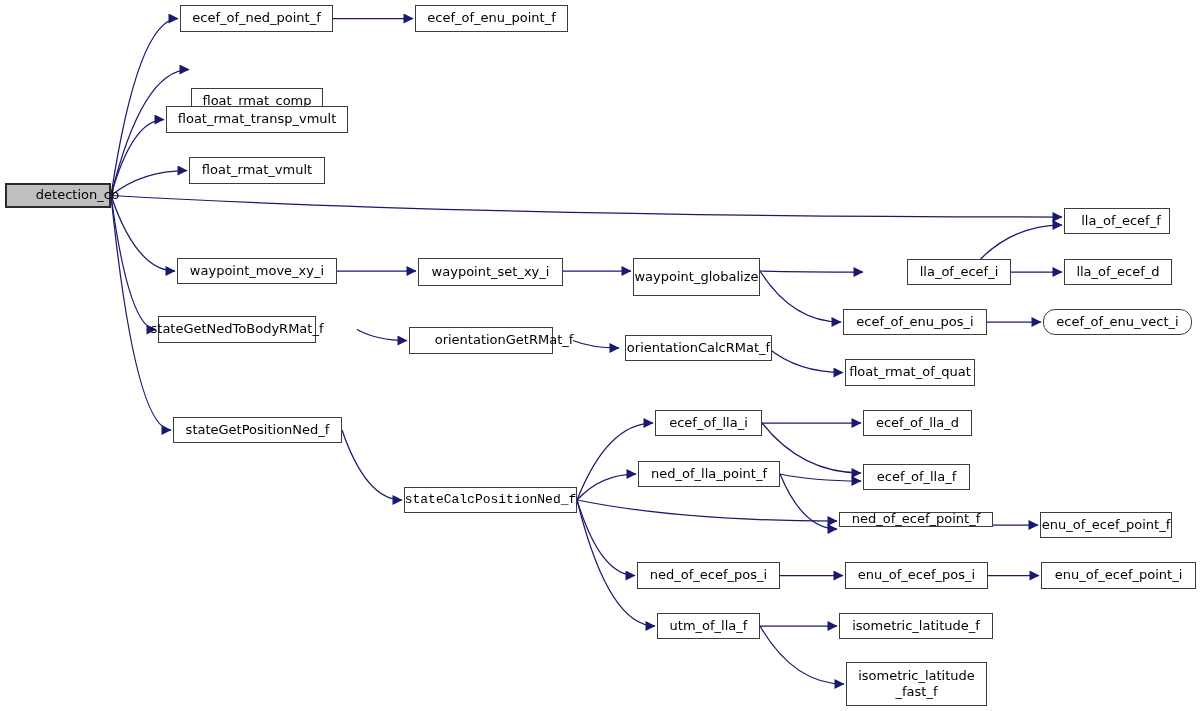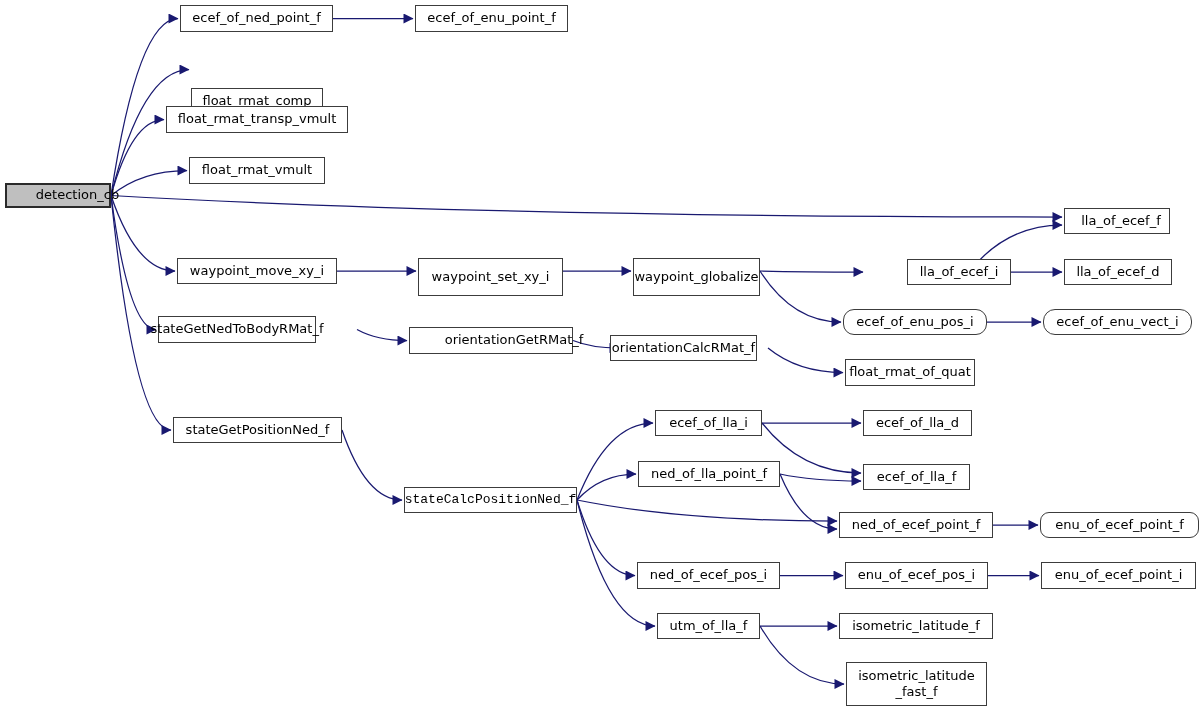--- a/index.html
+++ b/index.html
@@ -86,38 +86,38 @@
     </svg>
   <div id="node-layer">
       <div class="node root" style="left: 5px; top: 183px; width: 106px; height: 25px;">detection_cb</div>
       <div class="node" style="left: 180px; top: 5px; width: 153px; height: 27px;">ecef_of_ned_point_f</div>
       <div class="node" style="left: 415px; top: 5px; width: 153px; height: 27px;">ecef_of_enu_point_f</div>
       <div class="node" style="left: 191px; top: 56px; width: 132px; height: 26px; margin-top: 32px;">float_rmat_comp</div>
       <div class="node" style="left: 166px; top: 106px; width: 182px; height: 27px;">float_rmat_transp_vmult</div>
       <div class="node" style="left: 189px; top: 157px; width: 136px; height: 27px;">float_rmat_vmult</div>
       <div class="node" style="left: 1064px; top: 208px; width: 106px; height: 26px; padding-left: 8px;">lla_of_ecef_f</div>
       <div class="node" style="left: 177px; top: 258px; width: 160px; height: 26px;">waypoint_move_xy_i</div>
-      <div class="node" style="left: 418px; top: 258px; width: 145px; height: 38px;">waypoint_set_xy_i</div>
+      <div class="node" style="left: 418px; top: 258px; width: 145px; height: 28px;">waypoint_set_xy_i</div>
       <div class="node" style="left: 633px; top: 258px; width: 127px; height: 38px;">waypoint_globalize</div>
       <div class="node" style="left: 865px; top: 259px; width: 104px; height: 26px; margin-left: 42px;">lla_of_ecef_i</div>
       <div class="node" style="left: 1064px; top: 259px; width: 108px; height: 26px;">lla_of_ecef_d</div>
-      <div class="node" style="left: 843px; top: 309px; width: 144px; height: 26px; border-radius: 11px;">ecef_of_enu_pos_i</div>
+      <div class="node" style="left: 843px; top: 309px; width: 144px; height: 26px;">ecef_of_enu_pos_i</div>
       <div class="node" style="left: 1043px; top: 309px; width: 149px; height: 26px; border-radius: 12px;">ecef_of_enu_vect_i</div>
       <div class="node" style="left: 158px; top: 316px; width: 158px; height: 27px;">stateGetNedToBodyRMat_f</div>
-      <div class="node" style="left: 409px; top: 327px; width: 164px; height: 27px; padding-left: 46px;">orientationGetRMat_f</div>
-      <div class="node" style="left: 610px; top: 335px; width: 147px; height: 26px;">orientationCalcRMat_f</div>
+      <div class="node" style="left: 409px; top: 327px; width: 144px; height: 27px; padding-left: 46px;">orientationGetRMat_f</div>
+      <div class="node" style="left: 625px; top: 335px; width: 147px; height: 26px;">orientationCalcRMat_f</div>
       <div class="node" style="left: 845px; top: 359px; width: 130px; height: 27px;">float_rmat_of_quat</div>
       <div class="node" style="left: 173px; top: 417px; width: 169px; height: 26px;">stateGetPositionNed_f</div>
       <div class="node" style="left: 404px; top: 487px; width: 173px; height: 26px; font-family: Liberation Mono, monospace;">stateCalcPositionNed_f</div>
       <div class="node" style="left: 655px; top: 410px; width: 107px; height: 26px;">ecef_of_lla_i</div>
       <div class="node" style="left: 863px; top: 410px; width: 109px; height: 26px;">ecef_of_lla_d</div>
       <div class="node" style="left: 638px; top: 461px; width: 142px; height: 26px;">ned_of_lla_point_f</div>
       <div class="node" style="left: 863px; top: 464px; width: 107px; height: 26px;">ecef_of_lla_f</div>
-      <div class="node" style="left: 839px; top: 512px; width: 154px; height: 26px;">ned_of_ecef_point_f</div>
-      <div class="node" style="left: 1040px; top: 512px; width: 159px; height: 26px; border-radius: 9px;">enu_of_ecef_point_f</div>
+      <div class="node" style="left: 839px; top: 512px; width: 154px; height: 15px;">ned_of_ecef_point_f</div>
+      <div class="node" style="left: 1040px; top: 512px; width: 132px; height: 26px;">enu_of_ecef_point_f</div>
       <div class="node" style="left: 637px; top: 562px; width: 143px; height: 27px;">ned_of_ecef_pos_i</div>
       <div class="node" style="left: 845px; top: 562px; width: 143px; height: 27px; text-align: center;">enu_of_ecef_pos_i</div>
       <div class="node" style="left: 1041px; top: 562px; width: 155px; height: 27px;">enu_of_ecef_point_i</div>
       <div class="node" style="left: 657px; top: 613px; width: 103px; height: 26px;">utm_of_lla_f</div>
       <div class="node" style="left: 839px; top: 613px; width: 154px; height: 26px;">isometric_latitude_f</div>
       <div class="node" style="left: 846px; top: 662px; width: 141px; height: 44px;">isometric_latitude
 _fast_f</div>
     </div>
 </div>
 

